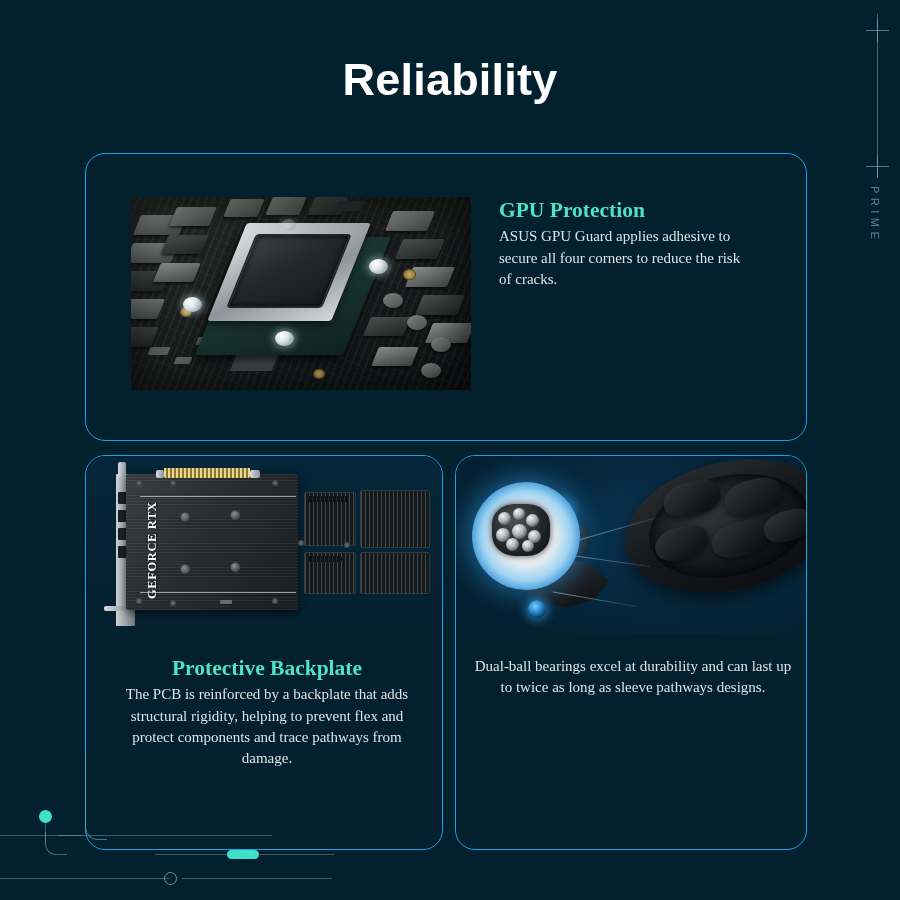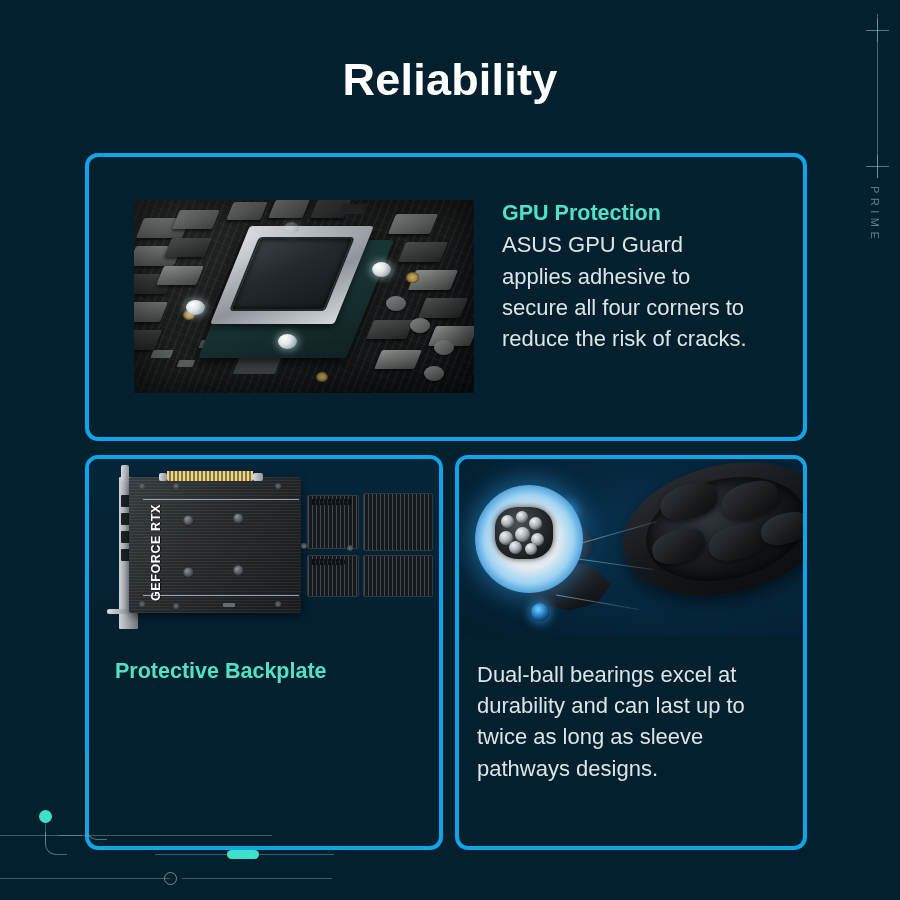--- a/index.html
+++ b/index.html
@@ -16,46 +16,47 @@
   .page-title {
     position:absolute; top:54px; left:0; width:900px;
     text-align:center;
     font-size:45px; font-weight:bold; color:#ffffff;
     letter-spacing:0.2px;
   }
 
   
   .card {
     position:absolute;
-    border:4px solid #0ea5e9;
-    border-radius:13px;
+    border:1px solid #0ea5e9;
+    border-radius:20px;
     overflow:hidden;
+    font-family:Liberation Serif, serif;
   }
   #card-gpu      { left:85px;  top:153px; width:722px; height:288px; }
   #card-backplate{ left:85px;  top:455px; width:358px; height:395px; }
   #card-fan      { left:455px; top:455px; width:352px; height:395px; }
 
   
   .c1-inner { display:flex; height:100%; }
   .c1-img-wrap { padding:43px 0 0 45px; }
   .c1-text { padding:44px 25px 0 28px; flex:1; }
 
   
   .cv-inner { display:flex; flex-direction:column; height:100%; }
   .cv-img-wrap { height:178px; position:relative; overflow:hidden; }
-  .cv-text { padding:22px 20px 0 26px; }
+  .cv-text { padding:22px 20px 0 26px;text-align:center; }
   #card-fan .cv-text { padding-left:18px; padding-right:14px; }
 
   
   .card-heading {
     color:#4fe2c6; font-size:21.5px; font-weight:bold;
     line-height:1.18; margin-bottom:3px; white-space:nowrap;
   }
   .card-body {
-    color:#dde4e8; font-size:22px; line-height:1.42;
+    color:#dde4e8; font-size:15px; line-height:1.42;
   }
   #card-gpu .card-body { max-width:252px; }
 
   
   .gpu-photo {
     width:340px; height:193px; position:relative;
     background:
       linear-gradient(150deg,#2b2f2d 0%,#1d211f 38%,#15191a 70%,#0e1213 100%);
     overflow:hidden;
   }
@@ -343,20 +344,21 @@
           <div class="bp-finblock" style="left:274px;top:96px; width:70px; height:42px;"></div>
           <div class="bp-fins" style="left:222px;top:40px; width:40px; height:6px;"></div>
           <div class="bp-fins" style="left:222px;top:100px;width:34px; height:6px;"></div>
           <div class="bp-scr-sm" style="left:212px;top:84px;"></div>
           <div class="bp-scr-sm" style="left:258px;top:86px;"></div>
         </div>
       </div>
 
       <div class="cv-text">
         <div class="card-heading">Protective Backplate</div>
+        <div class="card-body">The PCB is reinforced by a backplate that adds structural rigidity, helping to prevent flex and protect components and trace pathways from damage.</div>
       </div>
     </div>
   </div>
 
   <div class="card" id="card-fan">
     <div class="cv-inner">
       <div class="cv-img-wrap">
         <div class="fan-photo">
 
           <div class="fan-ring">

